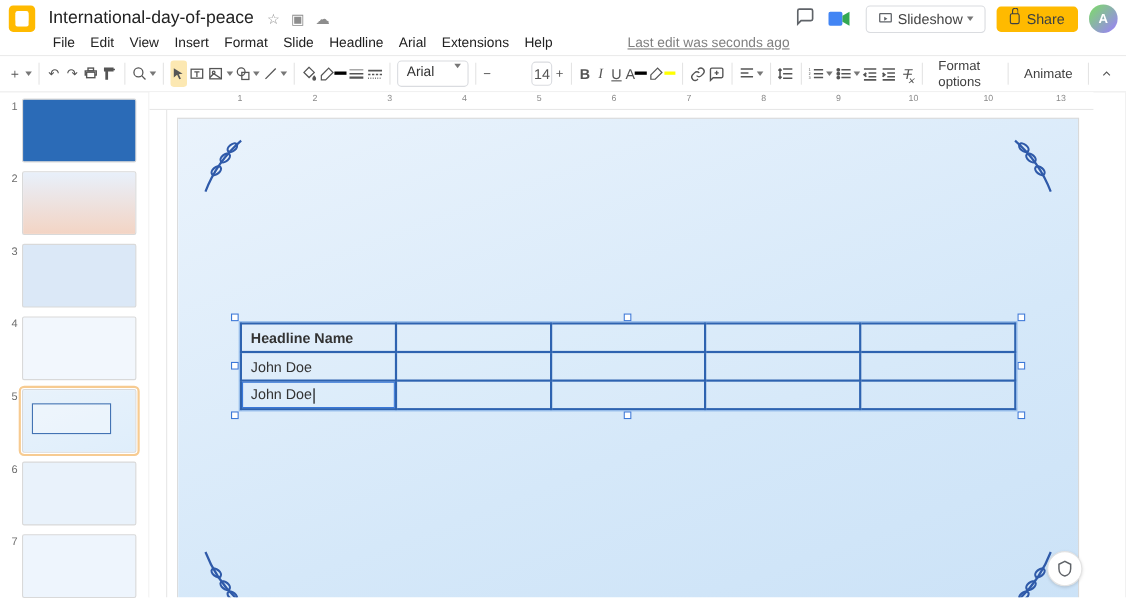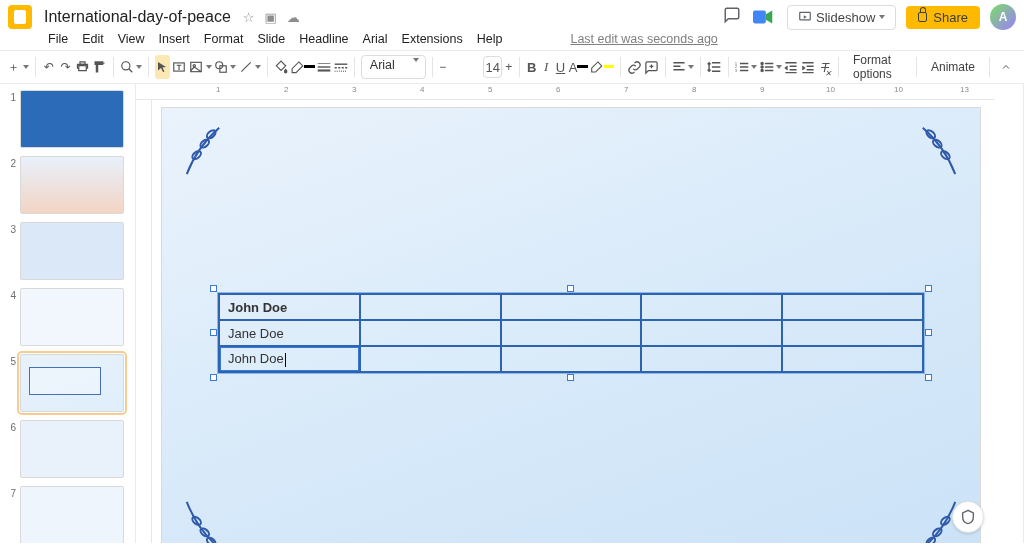--- a/index.html
+++ b/index.html
@@ -406,29 +406,29 @@
             <div class="handle h-tm"></div>
             <div class="handle h-tr"></div>
             <div class="handle h-ml"></div>
             <div class="handle h-mr"></div>
             <div class="handle h-bl"></div>
             <div class="handle h-bm"></div>
             <div class="handle h-br"></div>
           </div>
           <table class="slide-table">
             <tbody>
+                <tr>
+              <td>Headline Name</td>
+              <td></td>
+              <td></td>
+              <td></td>
+              <td></td>
+            </tr>
             <tr>
               <td>John Doe</td>
-              <td></td>
-                  <td></td>
-                  <td></td>
-                  <td></td>
-            </tr>
-            <tr>
-              <td>Jane Doe</td>
               <td></td>
                   <td></td>
                   <td></td>
                   <td></td>
             </tr>
             <tr>
               <td class="editing"><span>John Doe</span><span class="caret"></span></td>
               <td></td>
                   <td></td>
                   <td></td>

